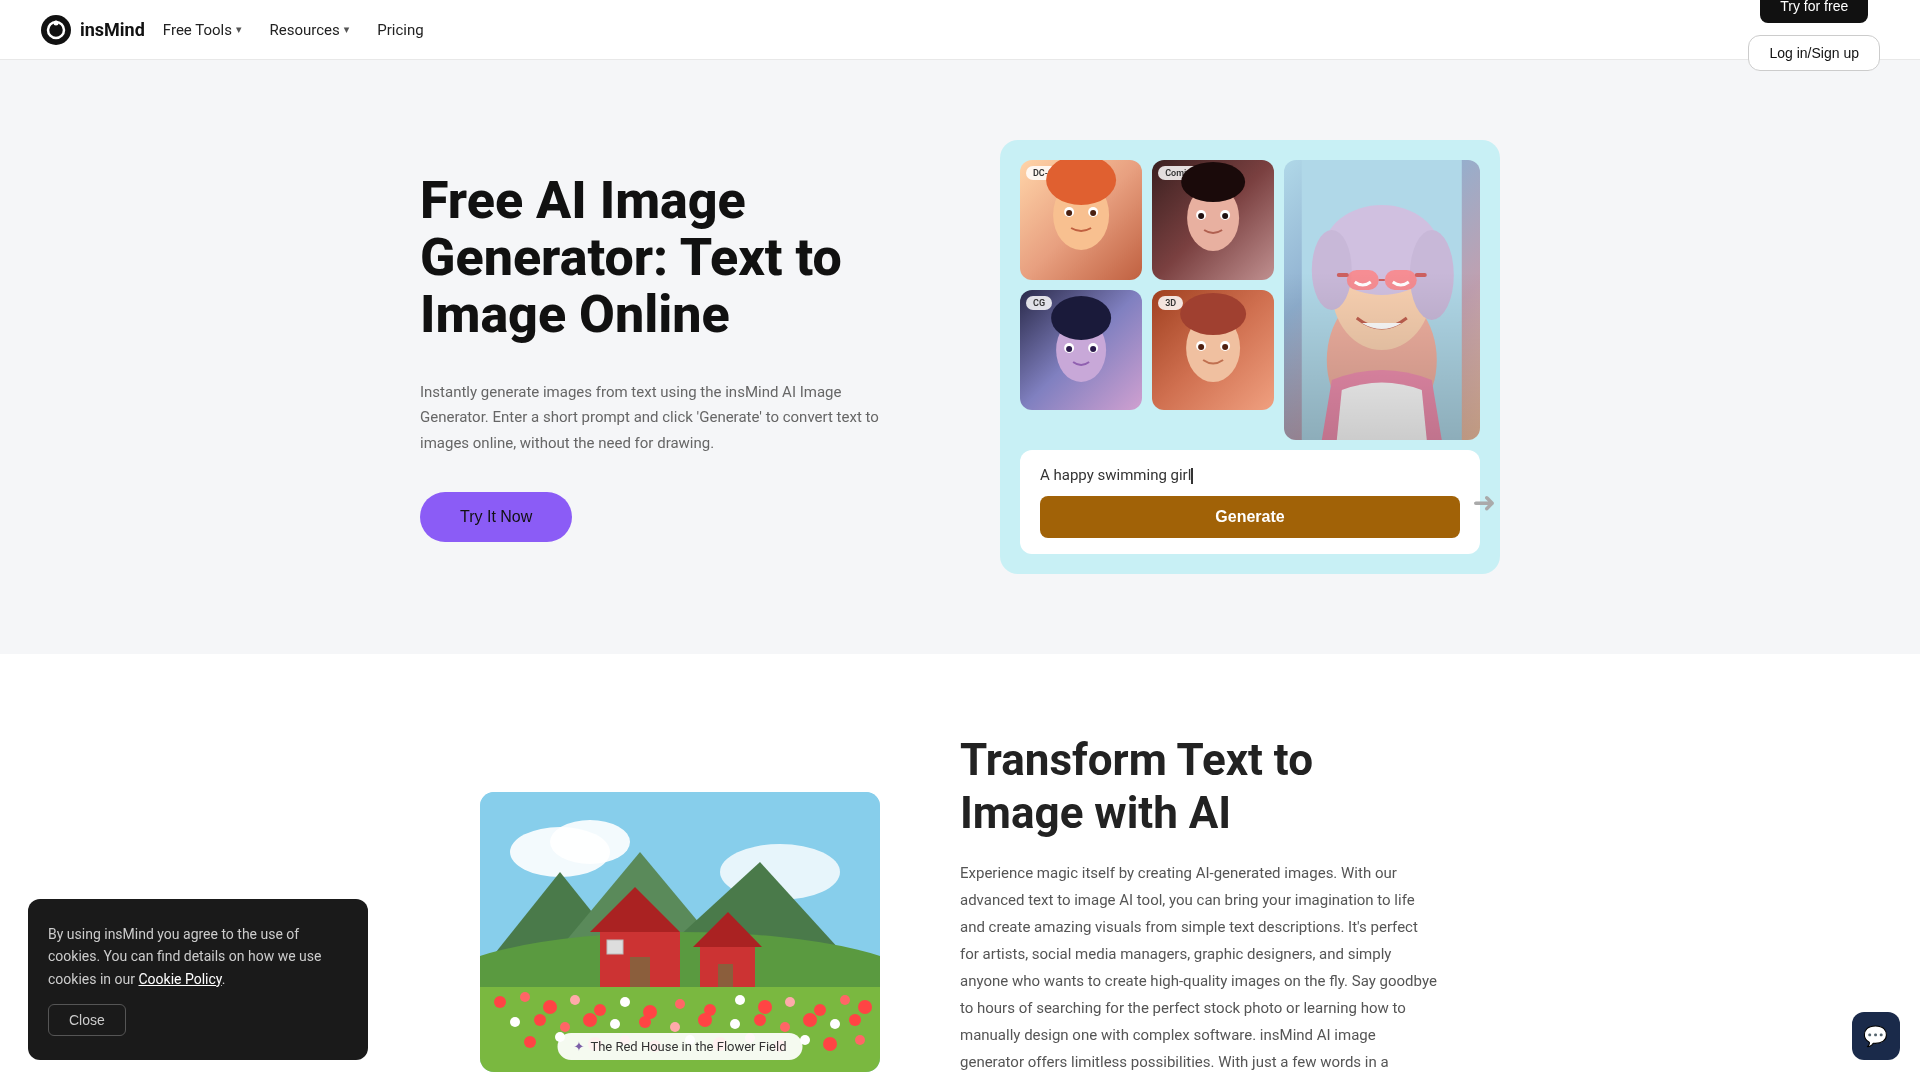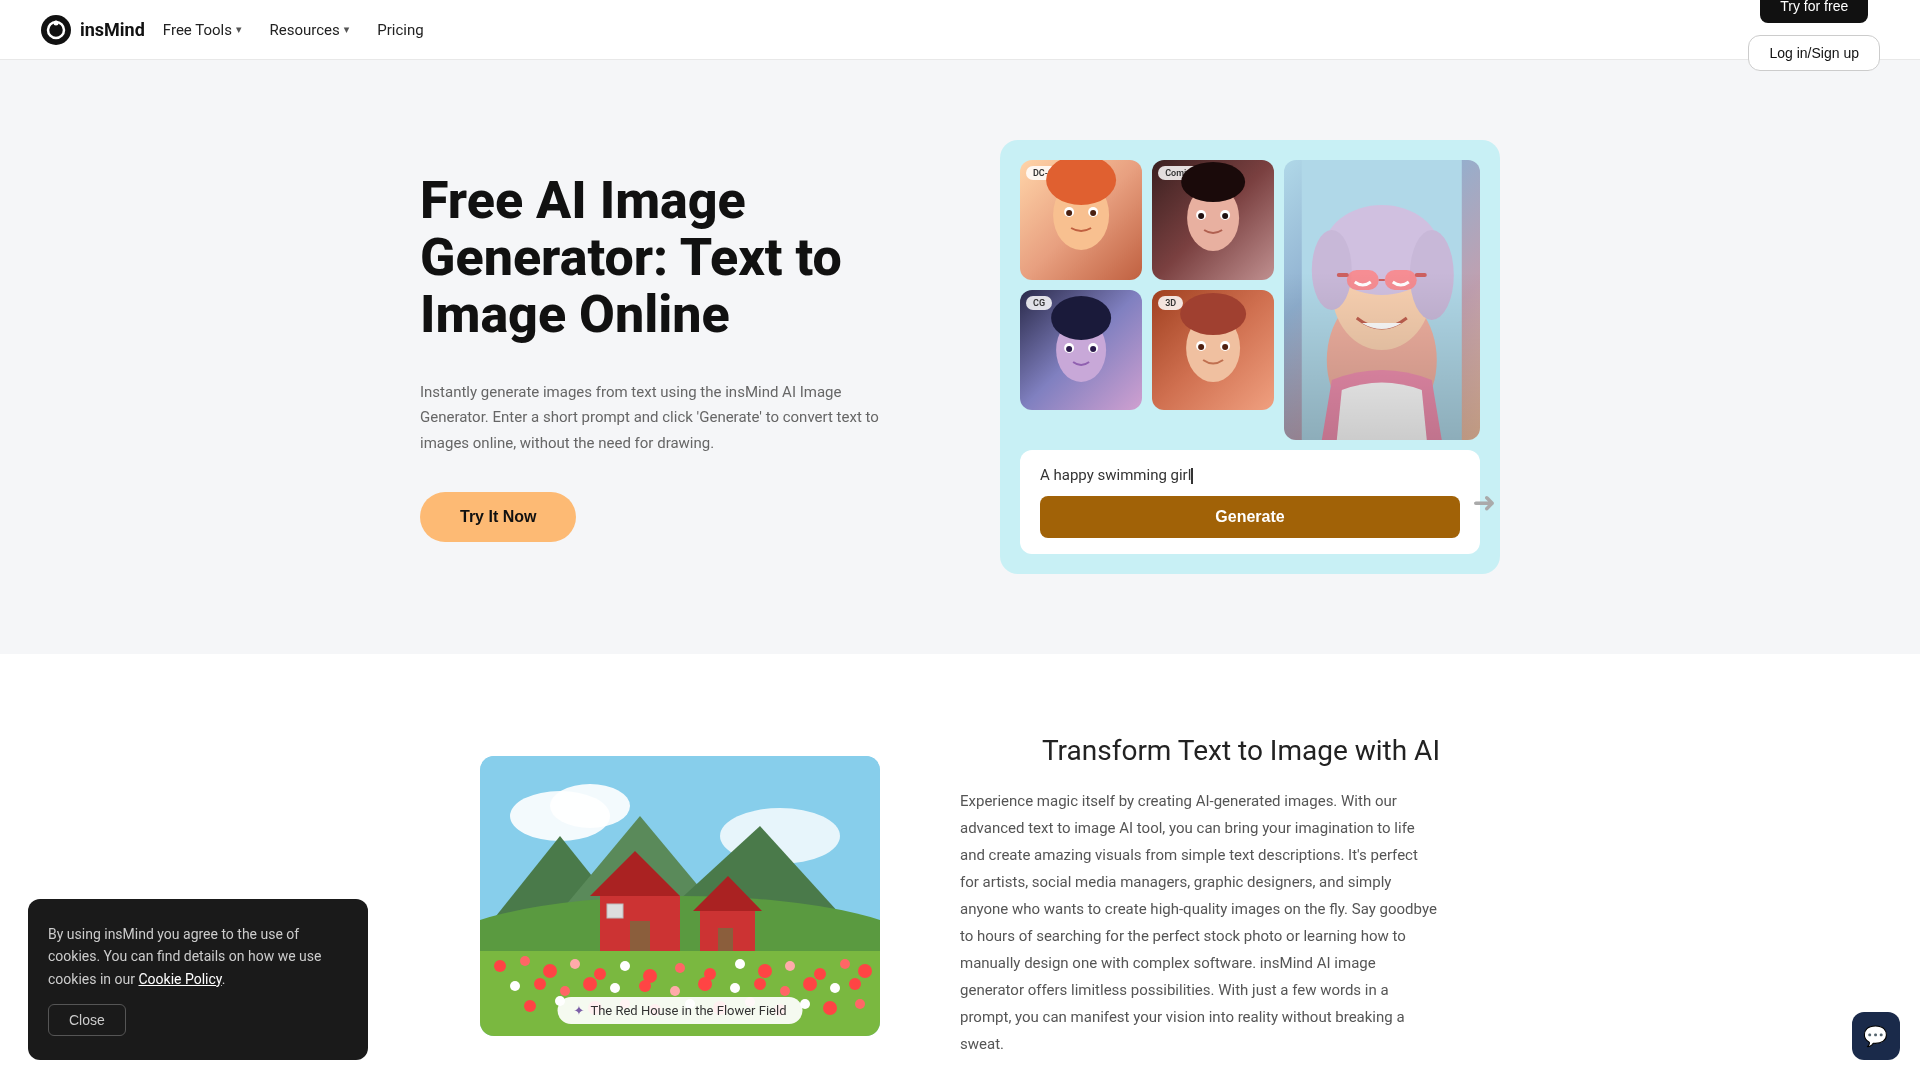--- a/index.html
+++ b/index.html
@@ -34,22 +34,22 @@
       display: flex; align-items: center; justify-content: center;
       padding: 80px 120px;
       min-height: 520px;
       background: #f5f6f8;
       gap: 60px;
     }
     .hero-left { flex: 1; max-width: 520px; }
     .hero-title { font-size: 52px; font-weight: 800; line-height: 1.1; color: #111; margin-bottom: 36px; }
     .hero-desc { font-size: 15px; color: #666; line-height: 1.7; margin-bottom: 36px; max-width: 460px; }
     .btn-try-now {
-      background: #fdba74; color: #111; border: none; border-radius: 30px;
-      padding: 16px 40px; font-size: 16px; font-weight: 700; cursor: pointer;
+      background: #8b5cf6; color: #111; border: none; border-radius: 30px;
+      padding: 16px 40px; font-size: 16px; font-weight: 400; cursor: pointer;
       display: inline-block;
     }
 
     
     .hero-right { flex: 1; max-width: 500px; position: relative; }
     .hero-panel {
       background: #c8f0f5;
       border-radius: 18px;
       padding: 20px;
       position: relative;
@@ -124,21 +124,21 @@
       position: relative; border-radius: 14px;
     }
     .house-caption {
       position: absolute; bottom: 12px; left: 50%; transform: translateX(-50%);
       background: rgba(255,255,255,0.92); border-radius: 20px;
       padding: 6px 16px; font-size: 13px; color: #333; white-space: nowrap;
       display: flex; align-items: center; gap: 6px;
     }
     .sparkle { color: #7b5ea7; }
     .section2-right { max-width: 480px; }
-    .section2-title { font-size: 28px; font-weight: 400; margin-bottom: 20px; line-height: 1.2; text-align: right; }
+    .section2-title { font-size: 44px; font-weight: 700; margin-bottom: 20px; line-height: 1.2; }
     .section2-desc { font-size: 15px; color: #555; line-height: 1.8; }
 
     
     .cookie-banner {
       position: fixed; bottom: 20px; left: 28px;
       background: #1a1a1a; color: #ccc;
       border-radius: 12px; padding: 24px 20px;
       width: 340px; z-index: 200;
       font-size: 14px; line-height: 1.6;
     }

